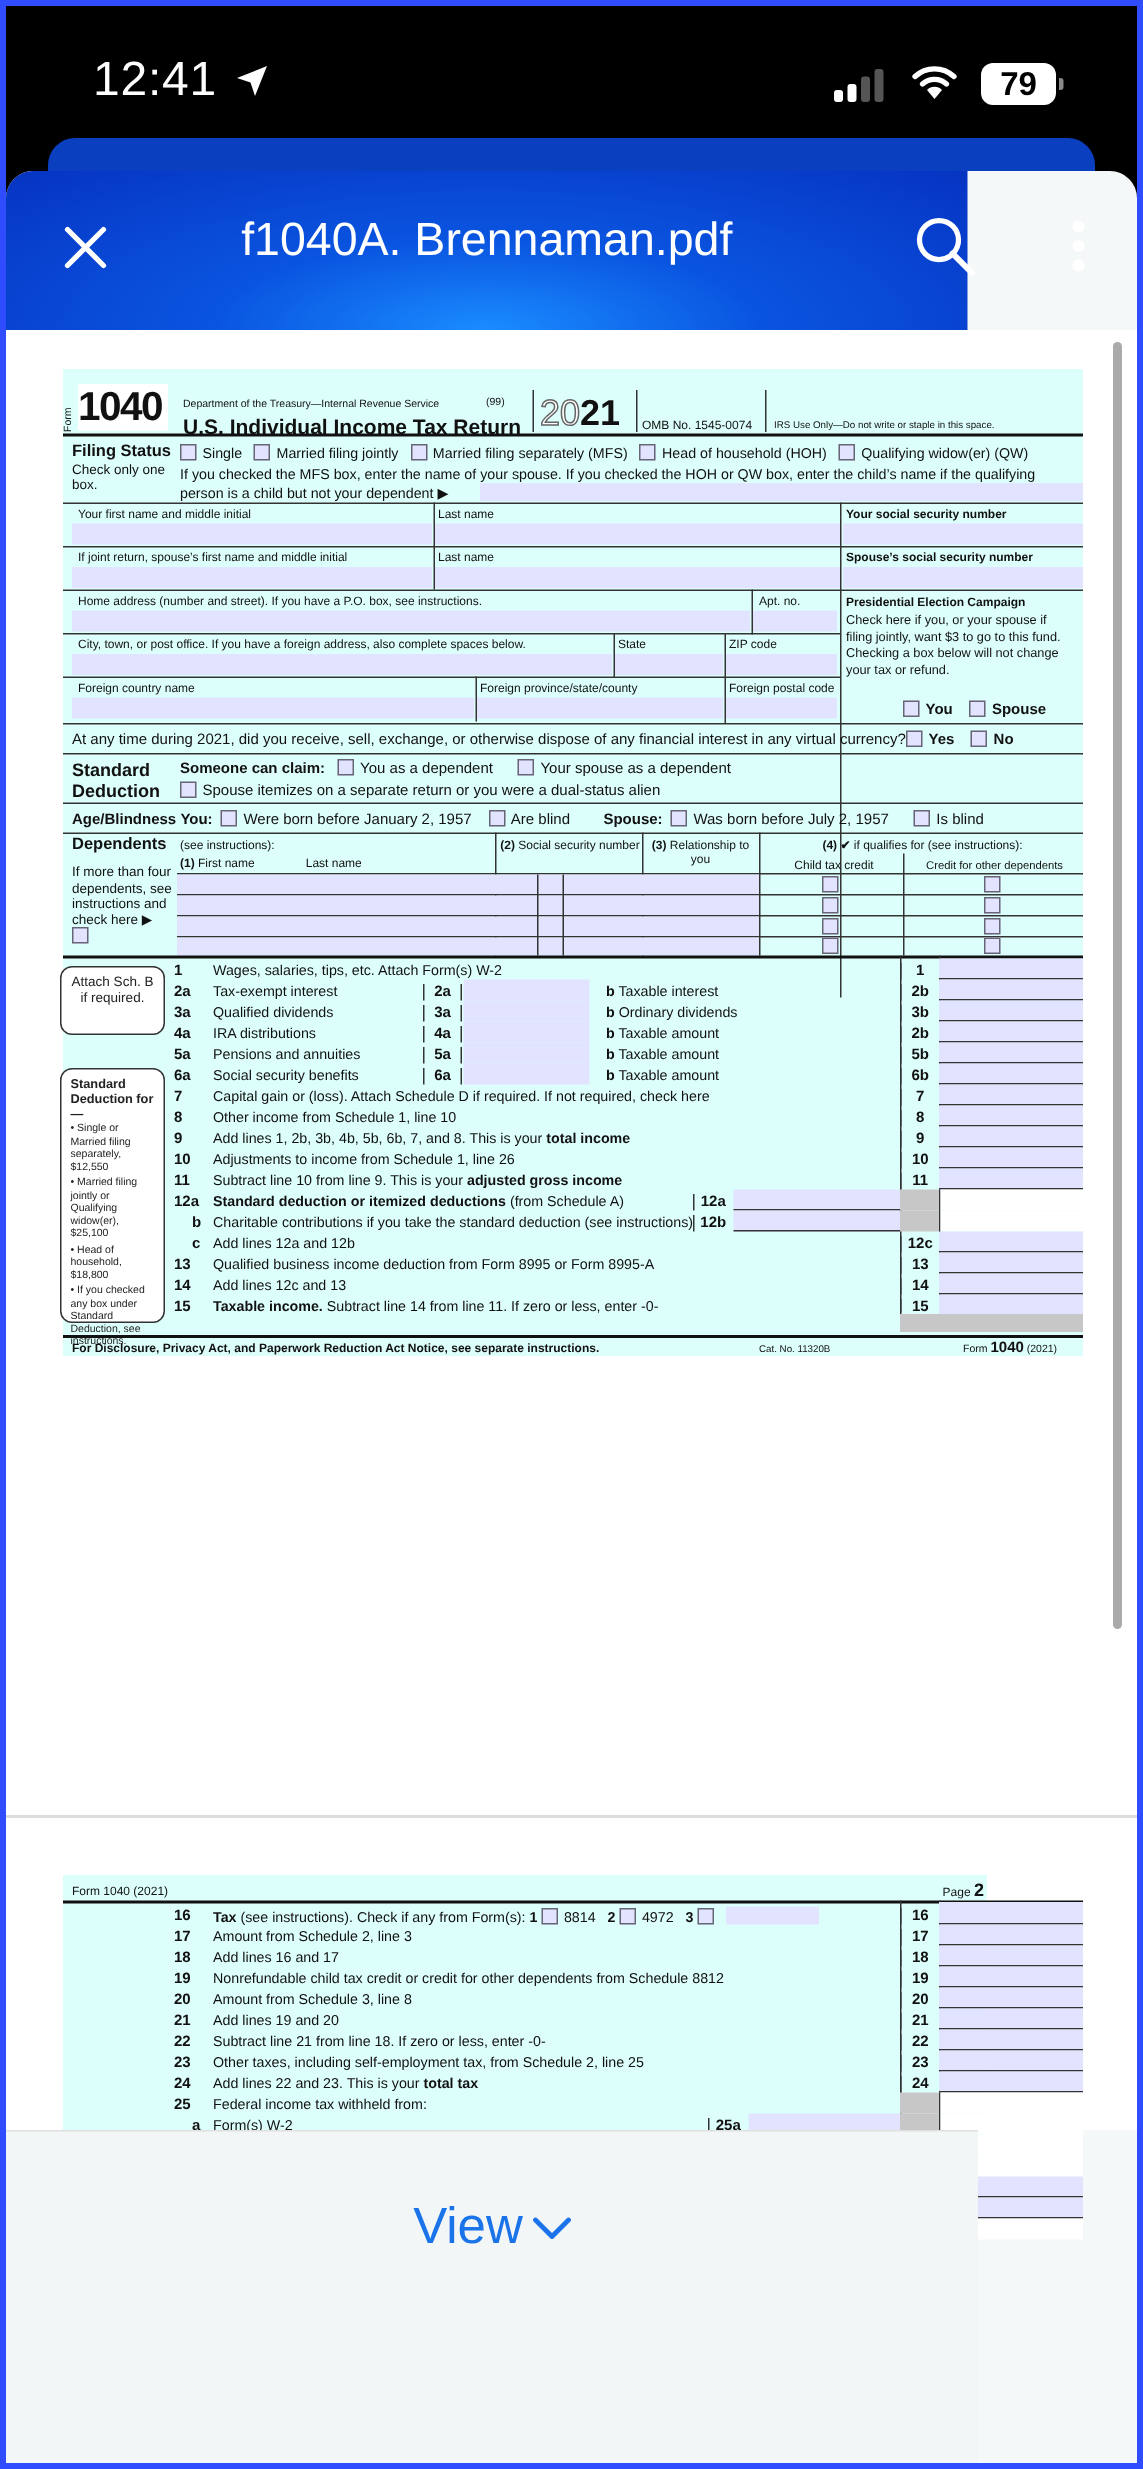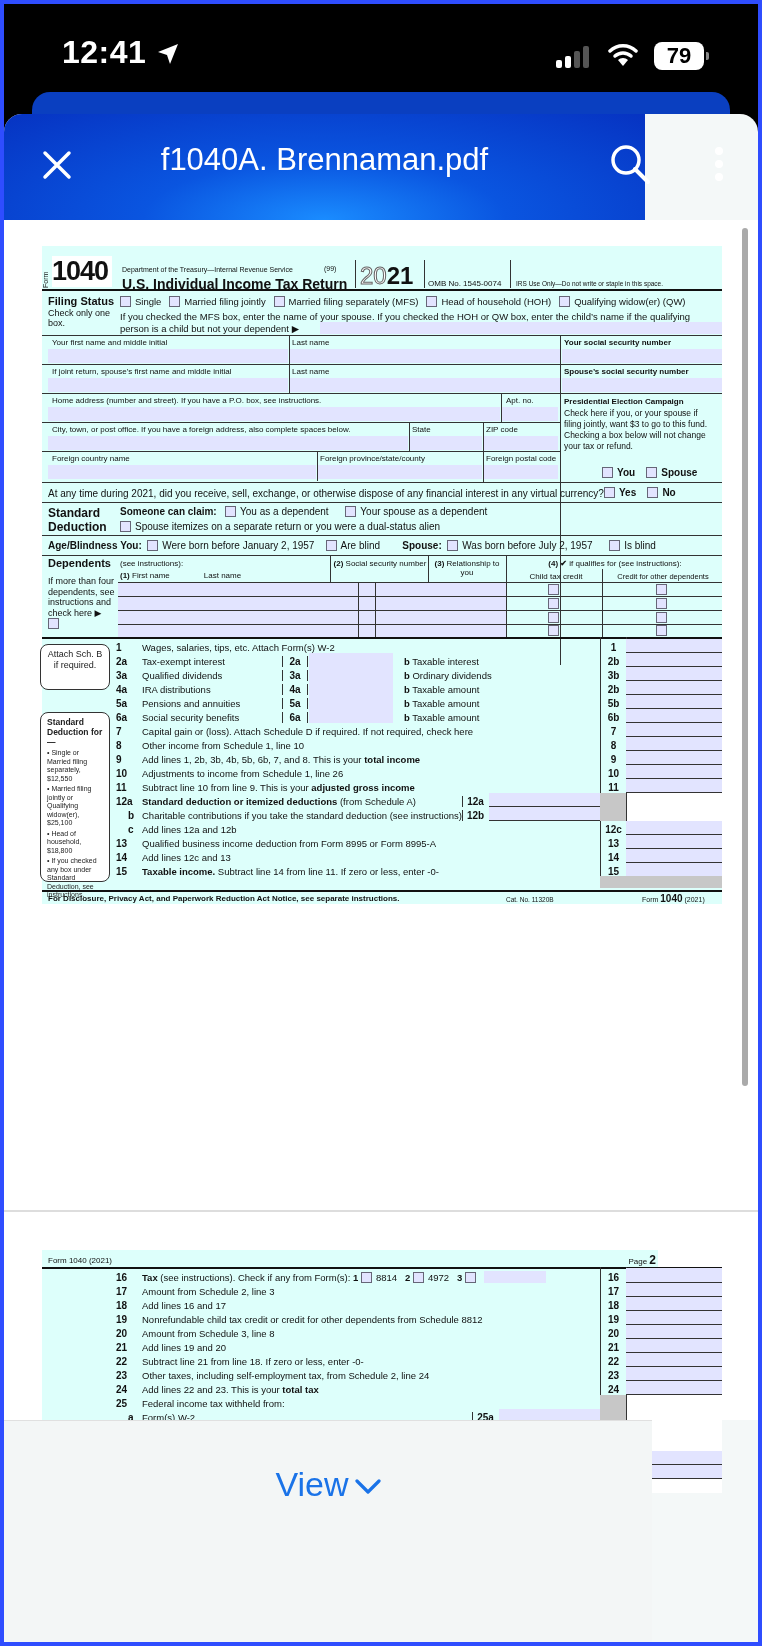--- a/index.html
+++ b/index.html
@@ -1,19 +1,19 @@
 <!DOCTYPE html>
 <html><head>
 <meta charset="utf-8">
 <style>
 *{box-sizing:border-box;margin:0;padding:0}
 html,body{width:762px;height:1646px;overflow:hidden;background:#2f4dff;font-family:"Liberation Sans",sans-serif}
 #screen{position:absolute;left:4px;top:4px;width:754px;height:1638px;background:#000;overflow:hidden}
 .status{position:absolute;left:0;top:0;width:754px;height:100px;color:#fff}
-.time{position:absolute;left:58px;top:30px;font-size:32px;font-weight:bold;letter-spacing:0.5px}
+.time{position:absolute;left:58px;top:30px;font-size:32px;font-weight:normal;letter-spacing:0.5px}
 .loc{position:absolute;left:152px;top:38px;width:24px;height:24px}
 .sig{position:absolute;left:552px;top:42px;display:flex;align-items:flex-end;gap:3px}
 .sig i{display:block;width:6px;background:#fff;border-radius:2px}
 .sig i.off{background:#555}
 .wifi{position:absolute;left:604px;top:38px;width:30px;height:26px}
 .batt{position:absolute;left:650px;top:38px;width:50px;height:28px;border-radius:8px;background:#fff;color:#000;font-weight:bold;font-size:22px;text-align:center;line-height:28px}
 .batt:after{content:"";position:absolute;right:-5px;top:10px;width:3px;height:8px;background:#888;border-radius:0 2px 2px 0}
 .backsheet{position:absolute;left:28px;top:88px;width:698px;height:60px;border-radius:18px 18px 0 0;background:#0a3fc0}
 .sheet{position:absolute;left:0;top:110px;width:754px;height:1528px;border-radius:18px 18px 0 0;background:#f4f8f8;overflow:hidden}
 .nav{position:absolute;left:0;top:0;width:641px;height:106px;background:radial-gradient(ellipse at 50% 100%,#1a8cff 0%,#0a55e0 40%,#0633c2 100%)}
@@ -434,21 +434,21 @@
               <div class="amt" style="top:89px;height:14px"></div>
             </div>
             <div>
               <div class="ln" style="left:74px;top:106px">22</div>
               <div class="row" style="left:100px;top:106px;font-size:9.5px"><span>Subtract line 21 from line 18. If zero or less, enter -0-</span></div>
               <div class="boxno" style="left:558px;top:106px">22</div>
               <div class="amt" style="top:103px;height:14px"></div>
             </div>
             <div>
               <div class="ln" style="left:74px;top:120px">23</div>
-              <div class="row" style="left:100px;top:120px;font-size:9.5px"><span>Other taxes, including self-employment tax, from Schedule 2, line 24</span></div>
+              <div class="row" style="left:100px;top:120px;font-size:9.5px"><span>Other taxes, including self-employment tax, from Schedule 2, line 25</span></div>
               <div class="boxno" style="left:558px;top:120px">23</div>
               <div class="amt" style="top:117px;height:14px"></div>
             </div>
             <div>
               <div class="ln" style="left:74px;top:134px">24</div>
               <div class="row" style="left:100px;top:134px;font-size:9.5px"><span>Add lines 22 and 23. This is your</span> <b>total tax</b></div>
               <div class="boxno" style="left:558px;top:134px">24</div>
               <div class="amt" style="top:131px;height:14px"></div>
             </div>
             <div>

